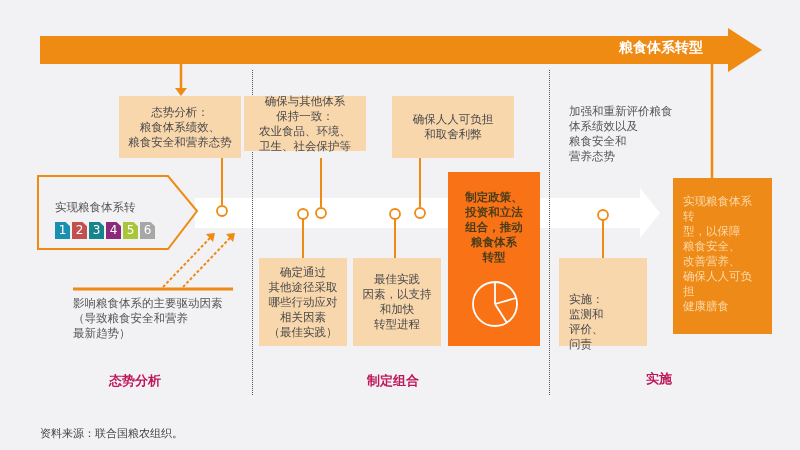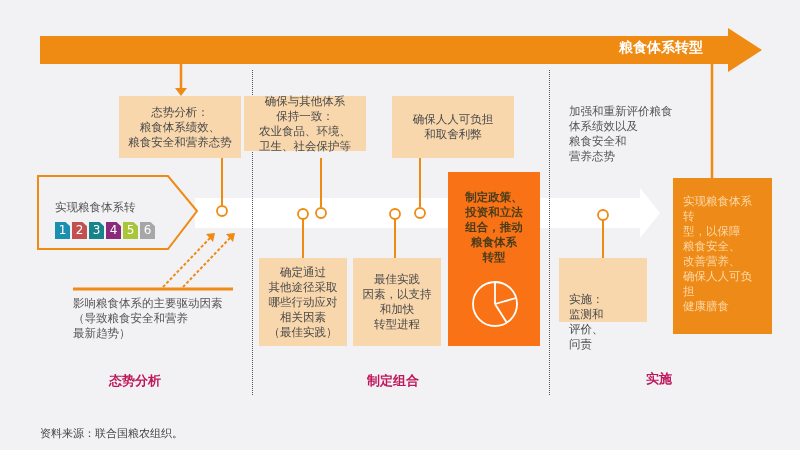--- a/index.html
+++ b/index.html
@@ -129,21 +129,21 @@
 粮食体系
 转型</div>
 </div>
 <svg class="abs" style="left:469px;top:278px;width:52px;height:52px;" viewBox="0 0 52 52">
   <circle cx="26" cy="26" r="22" fill="none" stroke="#fff" stroke-width="1.8"></circle>
   <line x1="26" y1="26" x2="26" y2="4" stroke="#fff" stroke-width="1.8"></line>
   <line x1="26" y1="26" x2="47" y2="20" stroke="#fff" stroke-width="1.8"></line>
   <line x1="26" y1="26" x2="38" y2="45" stroke="#fff" stroke-width="1.8"></line>
 </svg>
 
-<div class="abs box box-left" style="left:559px;top:258px;width:88px;height:64px;white-space:pre-line;">实施：
+<div class="abs box box-left" style="left:559px;top:258px;width:88px;height:88px;white-space:pre-line;">实施：
 监测和
 评价、
 问责</div>
 
 <div class="abs box box-orange" style="left:661px;top:178px;width:99px;height:156px;white-space:pre-line;margin-left:12px;">实现粮食体系转
 型，以保障
 粮食安全、
 改善营养、
 确保人人可负担
 健康膳食</div>

